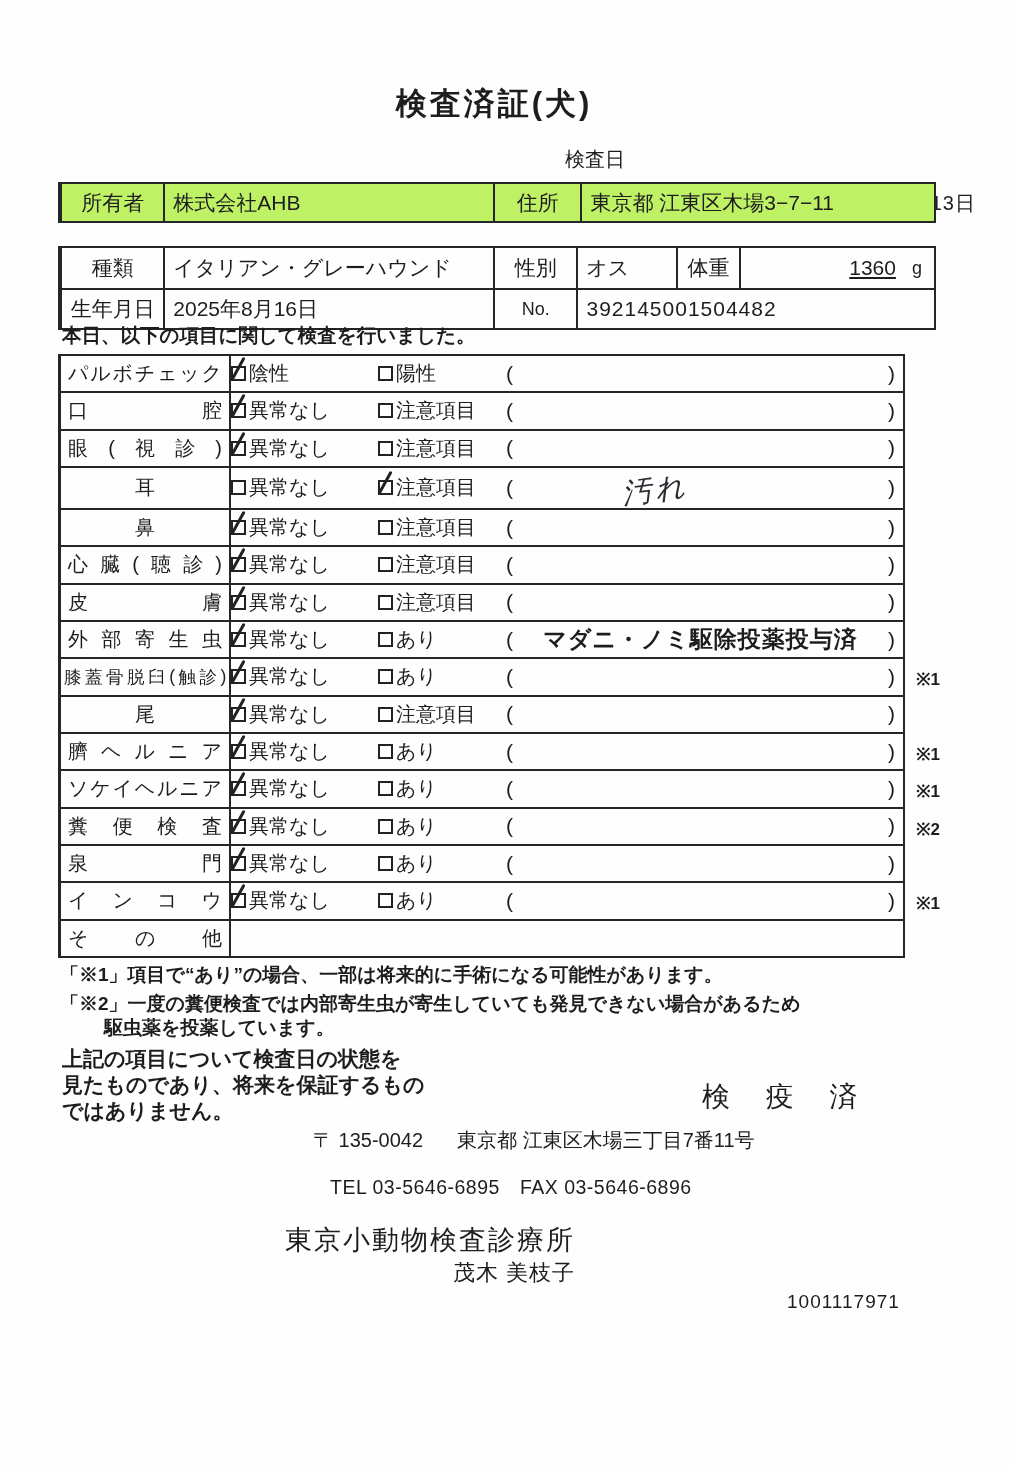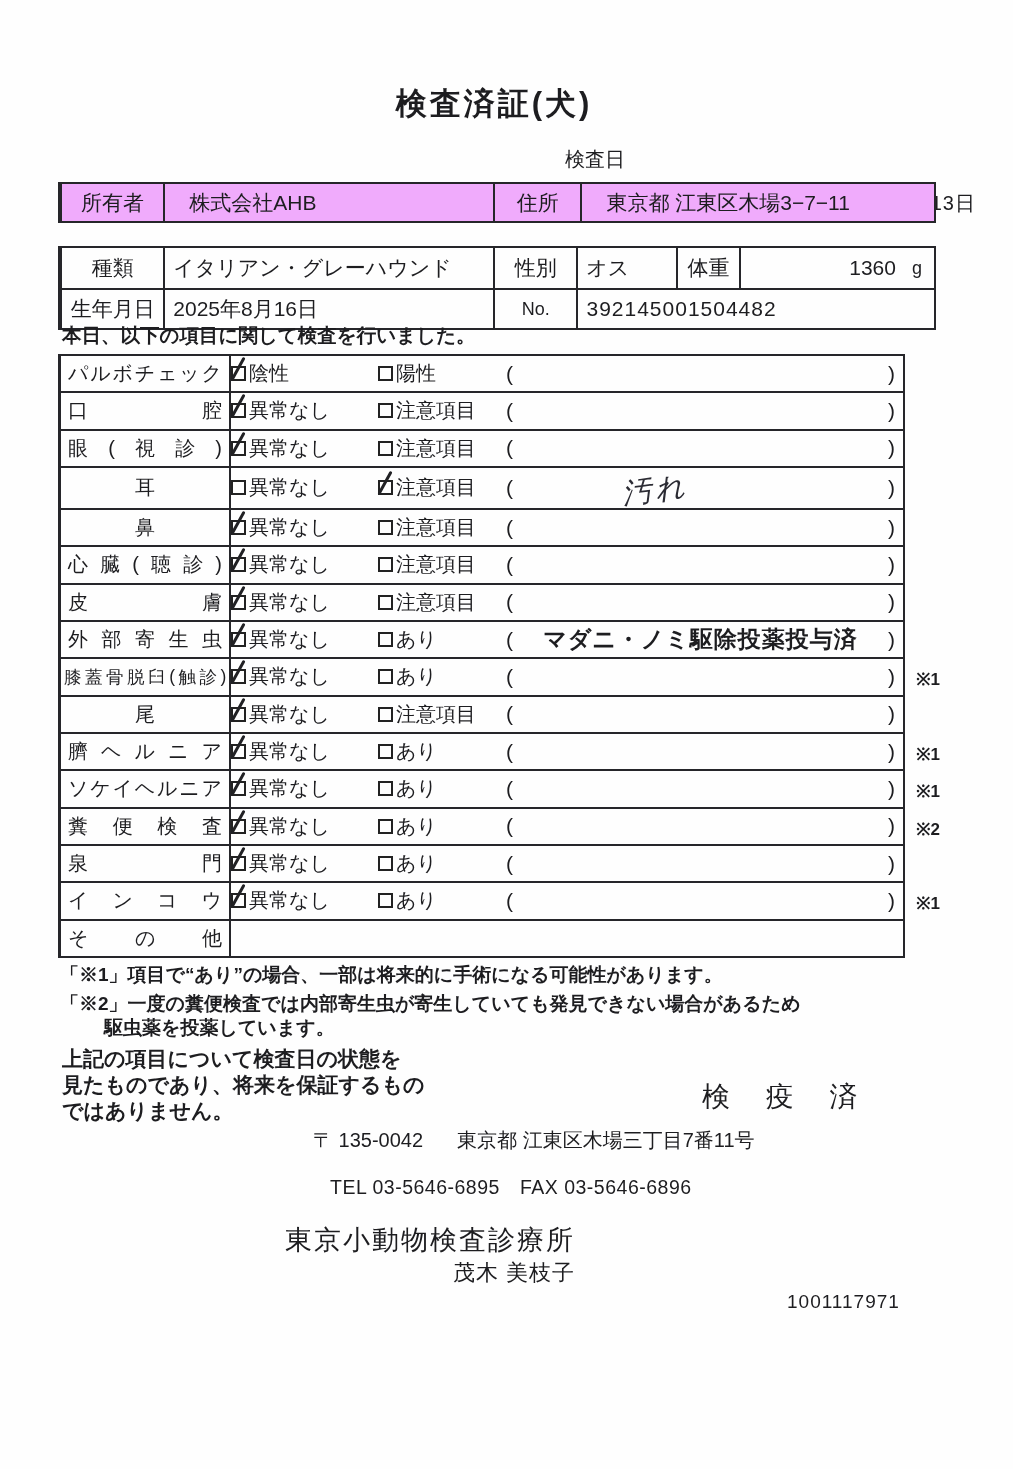--- a/index.html
+++ b/index.html
@@ -10,36 +10,36 @@
     font-family:"Liberation Sans", sans-serif;
   }
   .abs { position:absolute; }
 
   .title { top:83px; left:0; width:988px; text-align:center;
     font-size:31px; font-weight:600; letter-spacing:3px; }
 
   .exam-date-label { top:146px; left:565px; font-size:20px; font-weight:500; }
   .exam-date-value { top:146px; left:816px; font-size:20px; font-weight:500; letter-spacing:1px;margin-top:44px; }
 
-  .tbl { display:flex; border:2px solid #26262a; border-left-width:4px; background:#f0abfc; }
+  .tbl { display:flex; border:2px solid #26262a; border-left-width:4px; background:#bef264; }
   .tbl .cell { display:flex; align-items:center; font-size:21px; font-weight:500;
-    border-left:2px solid #26262a; padding:0 24px; overflow:hidden; white-space:nowrap; }
+    border-left:2px solid #26262a; padding:0 8px; overflow:hidden; white-space:nowrap; }
   .tbl .cell:first-child { border-left:none; }
   .tbl .cell.lab { justify-content:center; padding:0 2px; }
 
   .owner-table { top:182px; left:58px; width:878px; height:41px; }
   .info-table  { top:246px; left:58px; width:878px; }
   .info-table .trow { display:flex; height:40px; }
   .info-table .trow + .trow { border-top:2px solid #26262a; }
   .info-table { border:2px solid #26262a; border-left-width:4px; }
   .info-table .cell { display:flex; align-items:center; font-size:21px; font-weight:500;
     border-left:2px solid #26262a; padding:0 8px; overflow:hidden; white-space:nowrap; }
   .info-table .cell:first-child { border-left:none; }
   .info-table .cell.lab { justify-content:center; padding:0 2px; }
-  .weight-cell { justify-content:flex-end; }
+  .weight-cell { justify-content:flex-end;text-decoration:underline; }
   .weight-unit { font-size:18px; margin-left:16px; margin-right:4px; }
   .no-value { font-size:22px; letter-spacing:1px; }
 
   .intro { top:322px; left:62px; font-size:19.5px; font-weight:600; }
 
   .checklist { top:354px; left:58px; width:847px; height:604px;
     border:2px solid #26262a; border-left-width:3px; display:flex; flex-direction:column; }
   .cl-row { position:relative; flex:1; display:flex; border-top:2px solid #26262a; }
   .cl-row:first-child { border-top:none; }
   .cl-label { width:170px; border-right:2px solid #26262a; display:flex;

